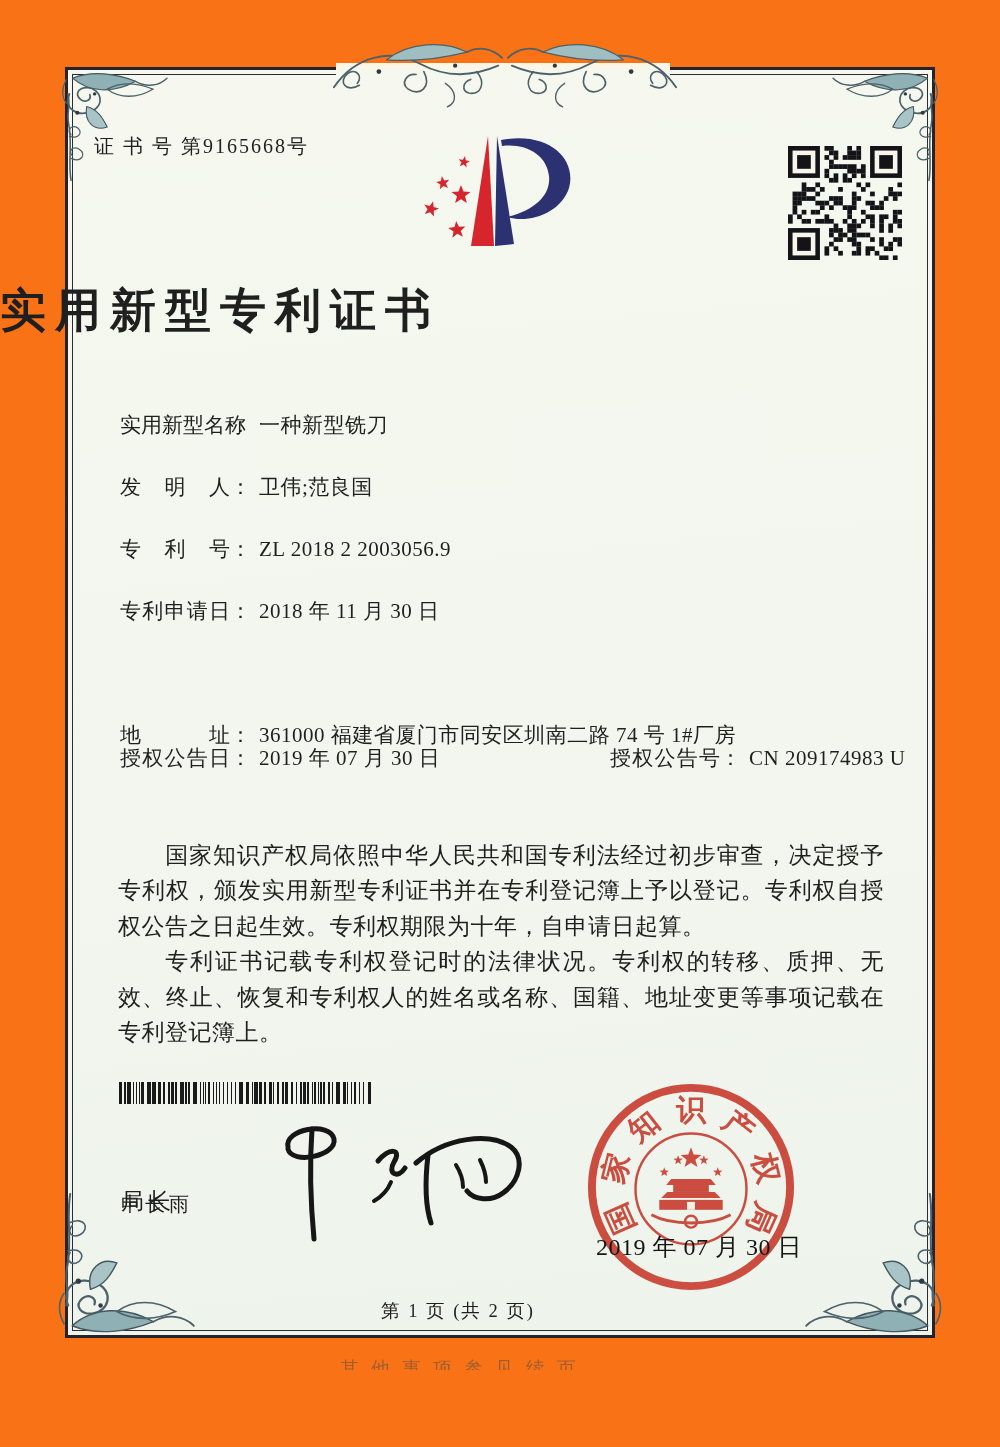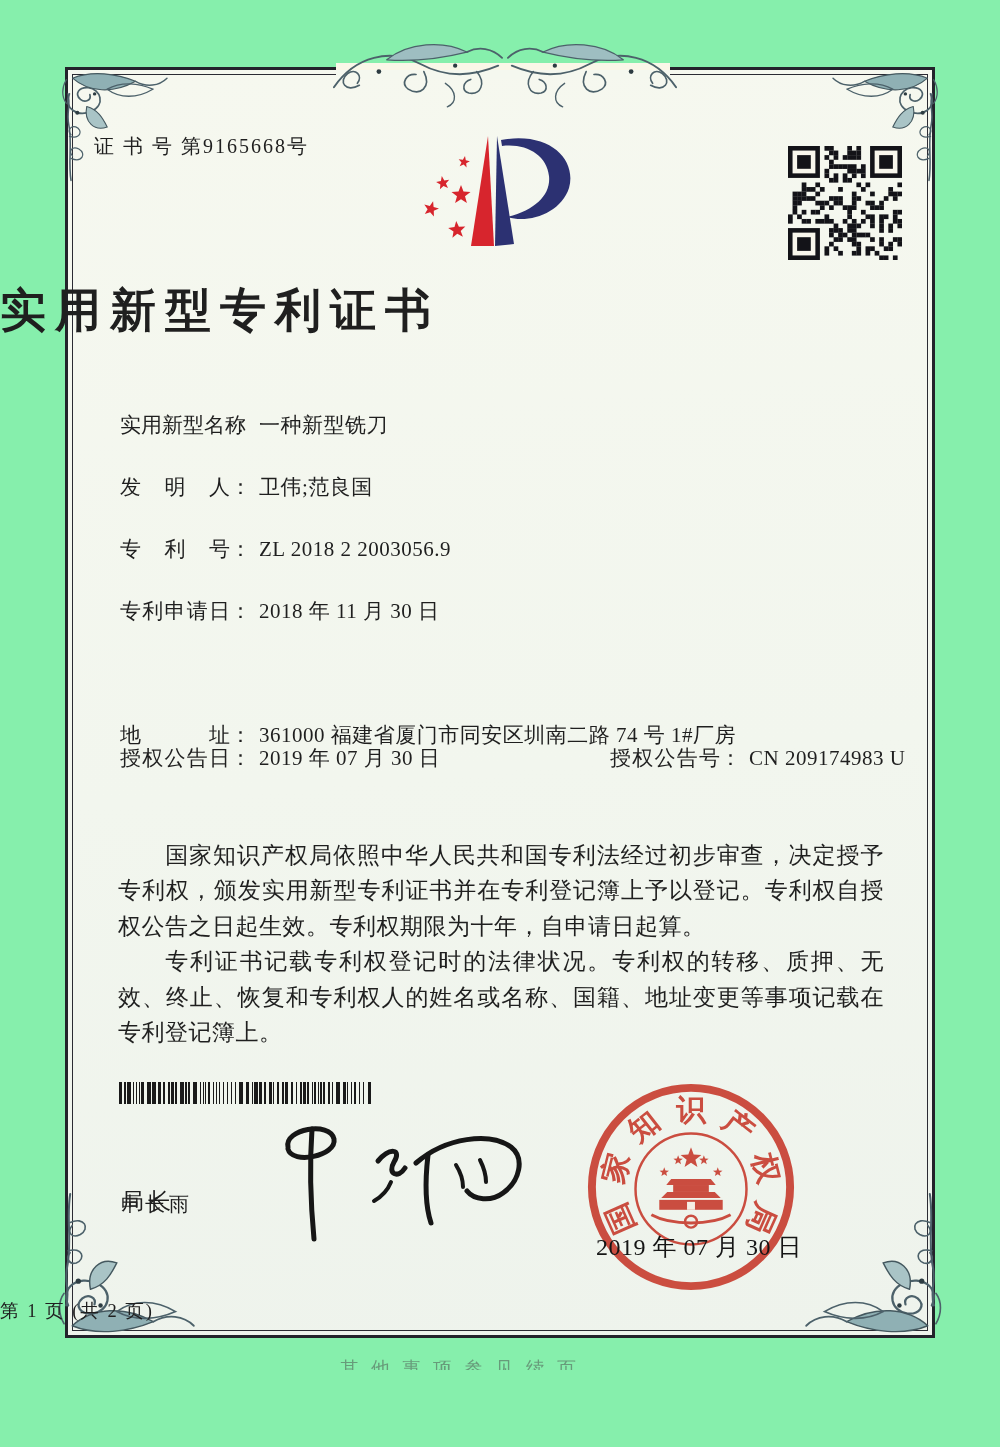--- a/index.html
+++ b/index.html
@@ -1,18 +1,18 @@
 <!DOCTYPE html>
 <html><head>
 <meta charset="utf-8">
 <style>
   html,body{margin:0;padding:0;background:#e8e4d4;}
   .page{
     position:relative;width:1000px;height:1447px;overflow:hidden;
-    background:#86efac;
+    background:#f97316;
     font-family:"Liberation Serif","DejaVu Serif",serif;
     color:#1f1f1f;
   }
   .abs{position:absolute;}
   
   .frame-outer{
     position:absolute;left:65px;top:67px;right:65px;bottom:109px;
     border:3px solid #23232b;
     background:linear-gradient(175deg,#f6f8ef 0%,#f2f6ee 55%,#eef3ec 100%);
   }
@@ -47,21 +47,21 @@
   .bodytext p{margin:0;text-indent:2.05em;text-align:justify;
       font-size:23px;line-height:35.4px;letter-spacing:0.5px;}
   
   .barcode{left:119px;top:1082px;width:254px;height:22px;}
   .director-label{left:121px;top:1146px;font-size:23px;letter-spacing:4px;margin-top:40px;}
   .director-name{left:121px;top:1191px;font-size:20px;letter-spacing:4px;}
   .signature{left:250px;top:1103px;width:290px;height:148px;}
   .seal{left:582px;top:1078px;width:218px;height:218px;}
   .seal-date{left:596px;top:1231px;font-size:24px;color:#151515;white-space:nowrap;letter-spacing:0.5px;}
   
-  .page-info{left:0;top:1298px;width:916px;font-size:18.5px;letter-spacing:2px;}
+  .page-info{left:0;top:1298px;width:916px;text-align:center;font-size:18.5px;letter-spacing:2px;}
   .cutoff{left:340px;top:1356px;height:14px;overflow:hidden;font-size:19px;
       letter-spacing:12px;color:#4a4a4a;opacity:0.5;white-space:nowrap;}
 </style>
 </head>
 <body>
 
 <div class="page">
 
   <div class="frame-outer">
     <div class="frame-inner"></div>

